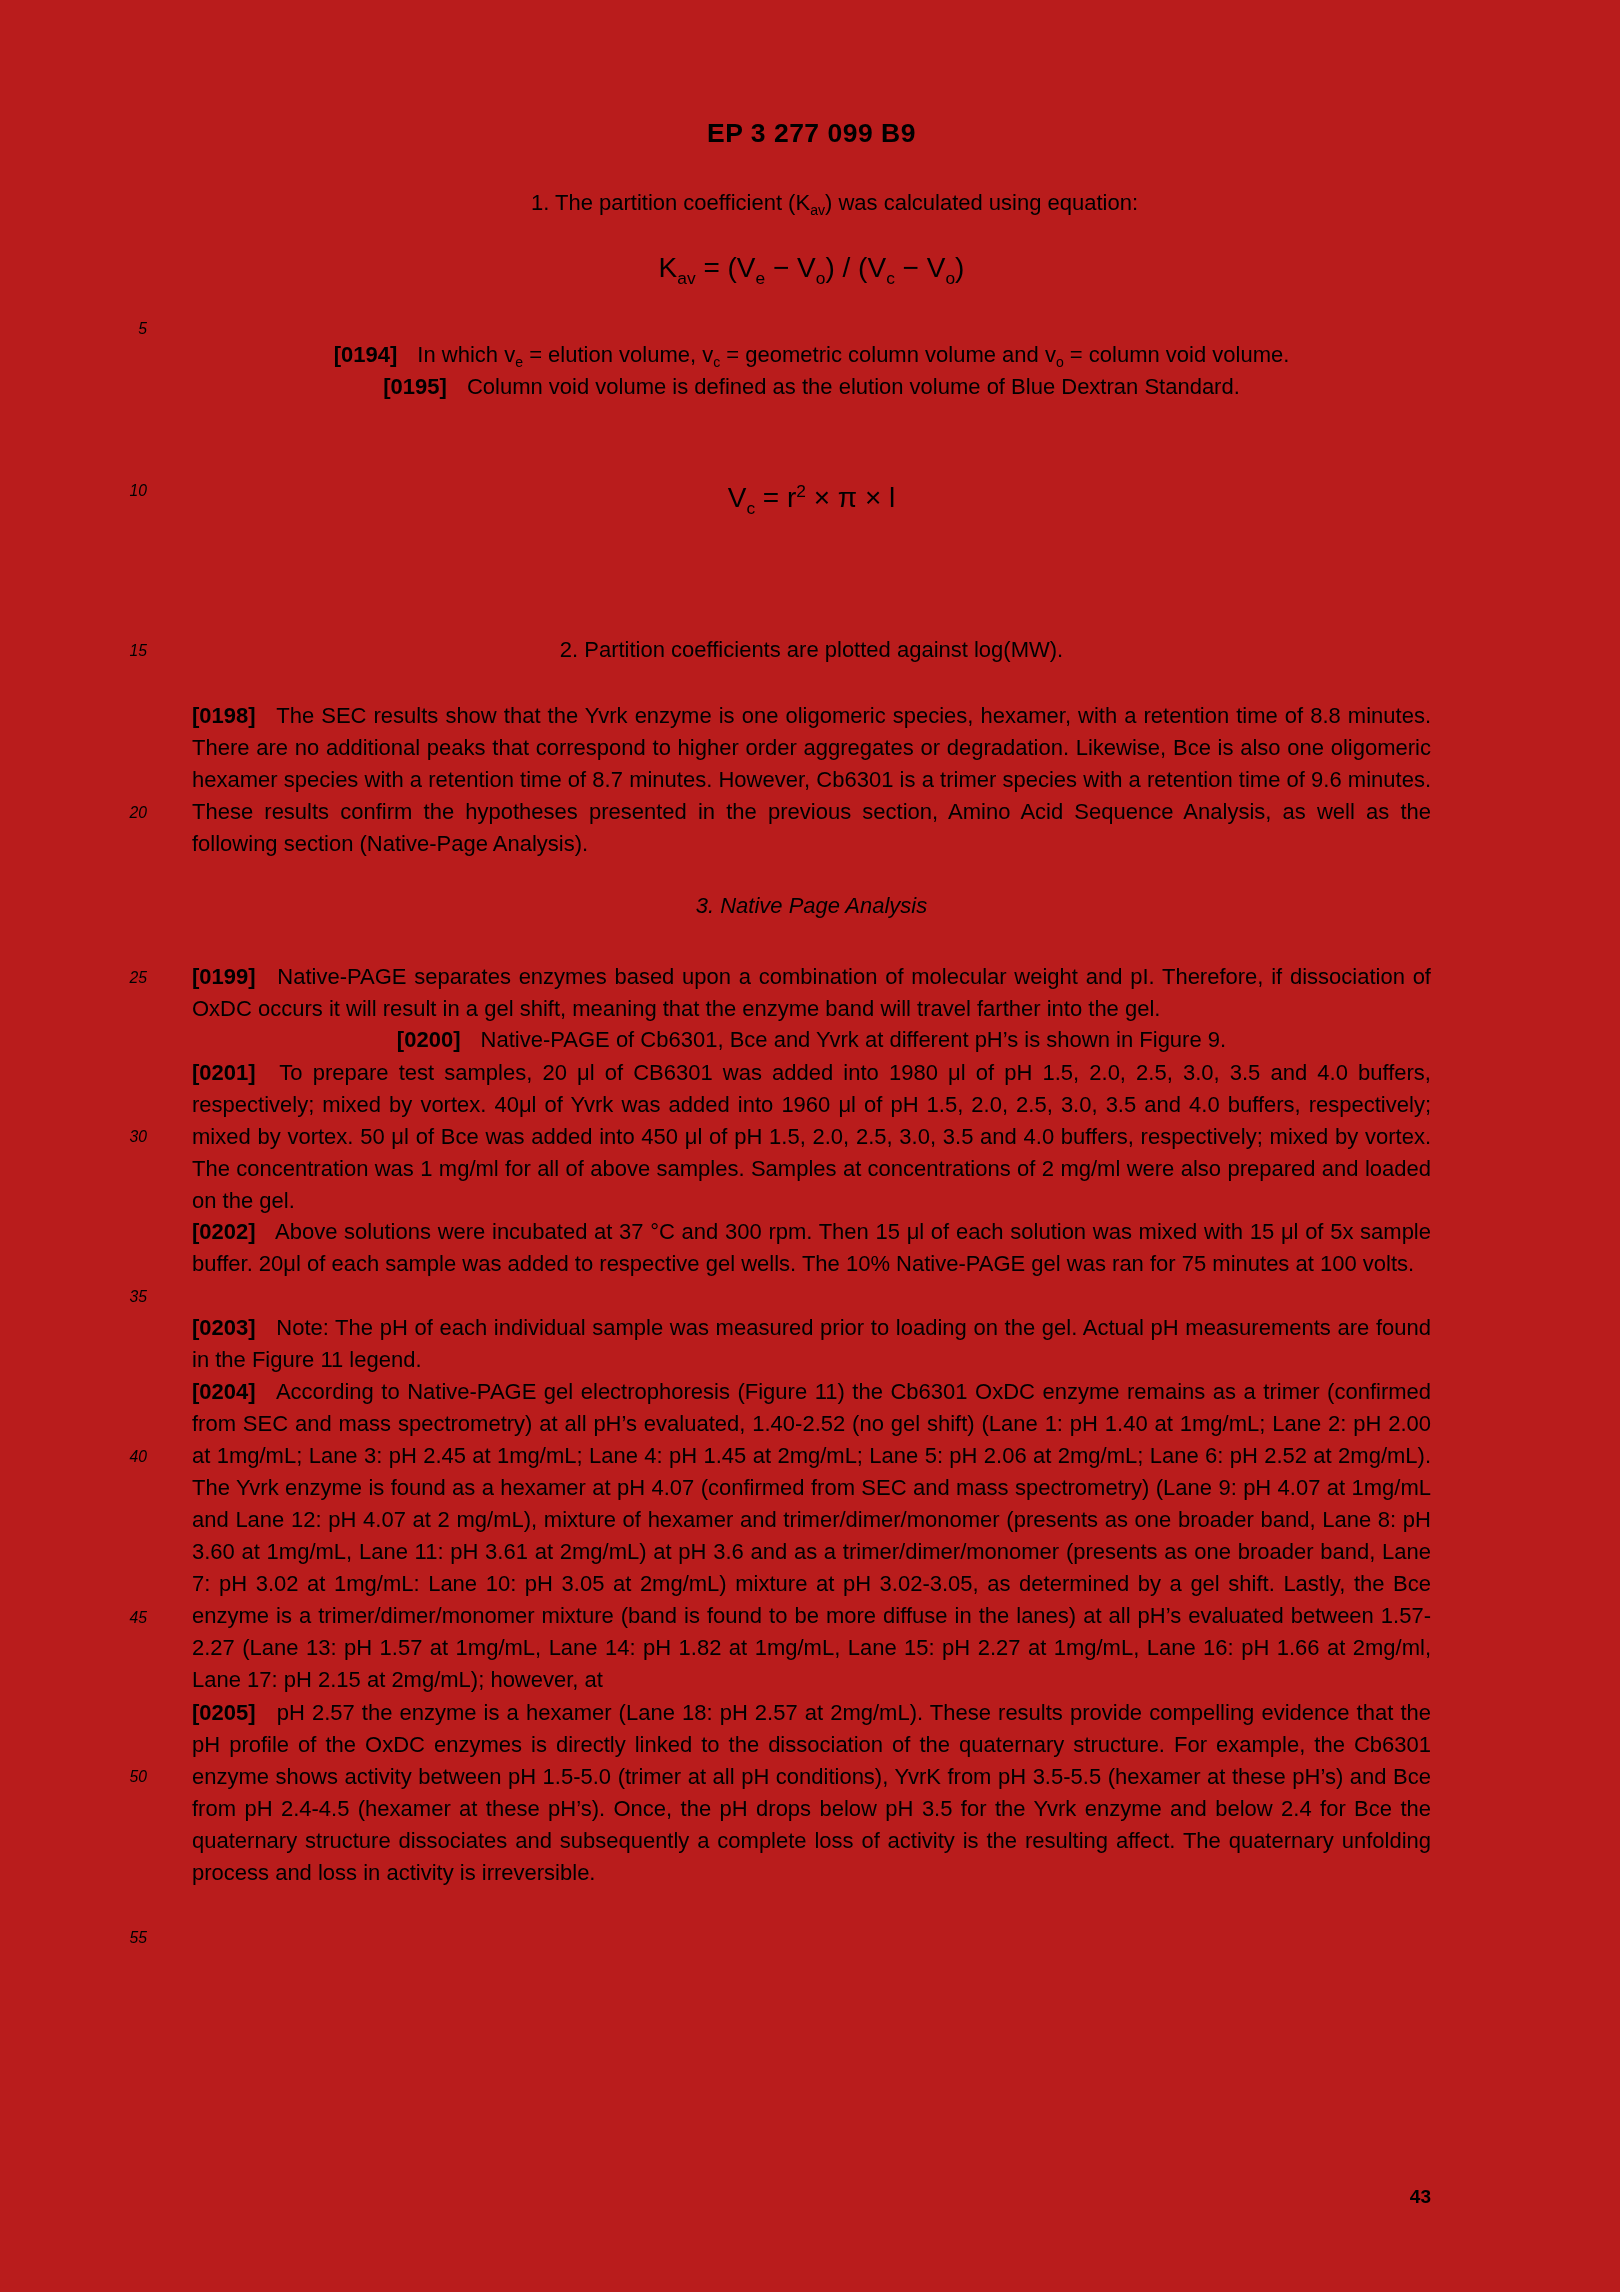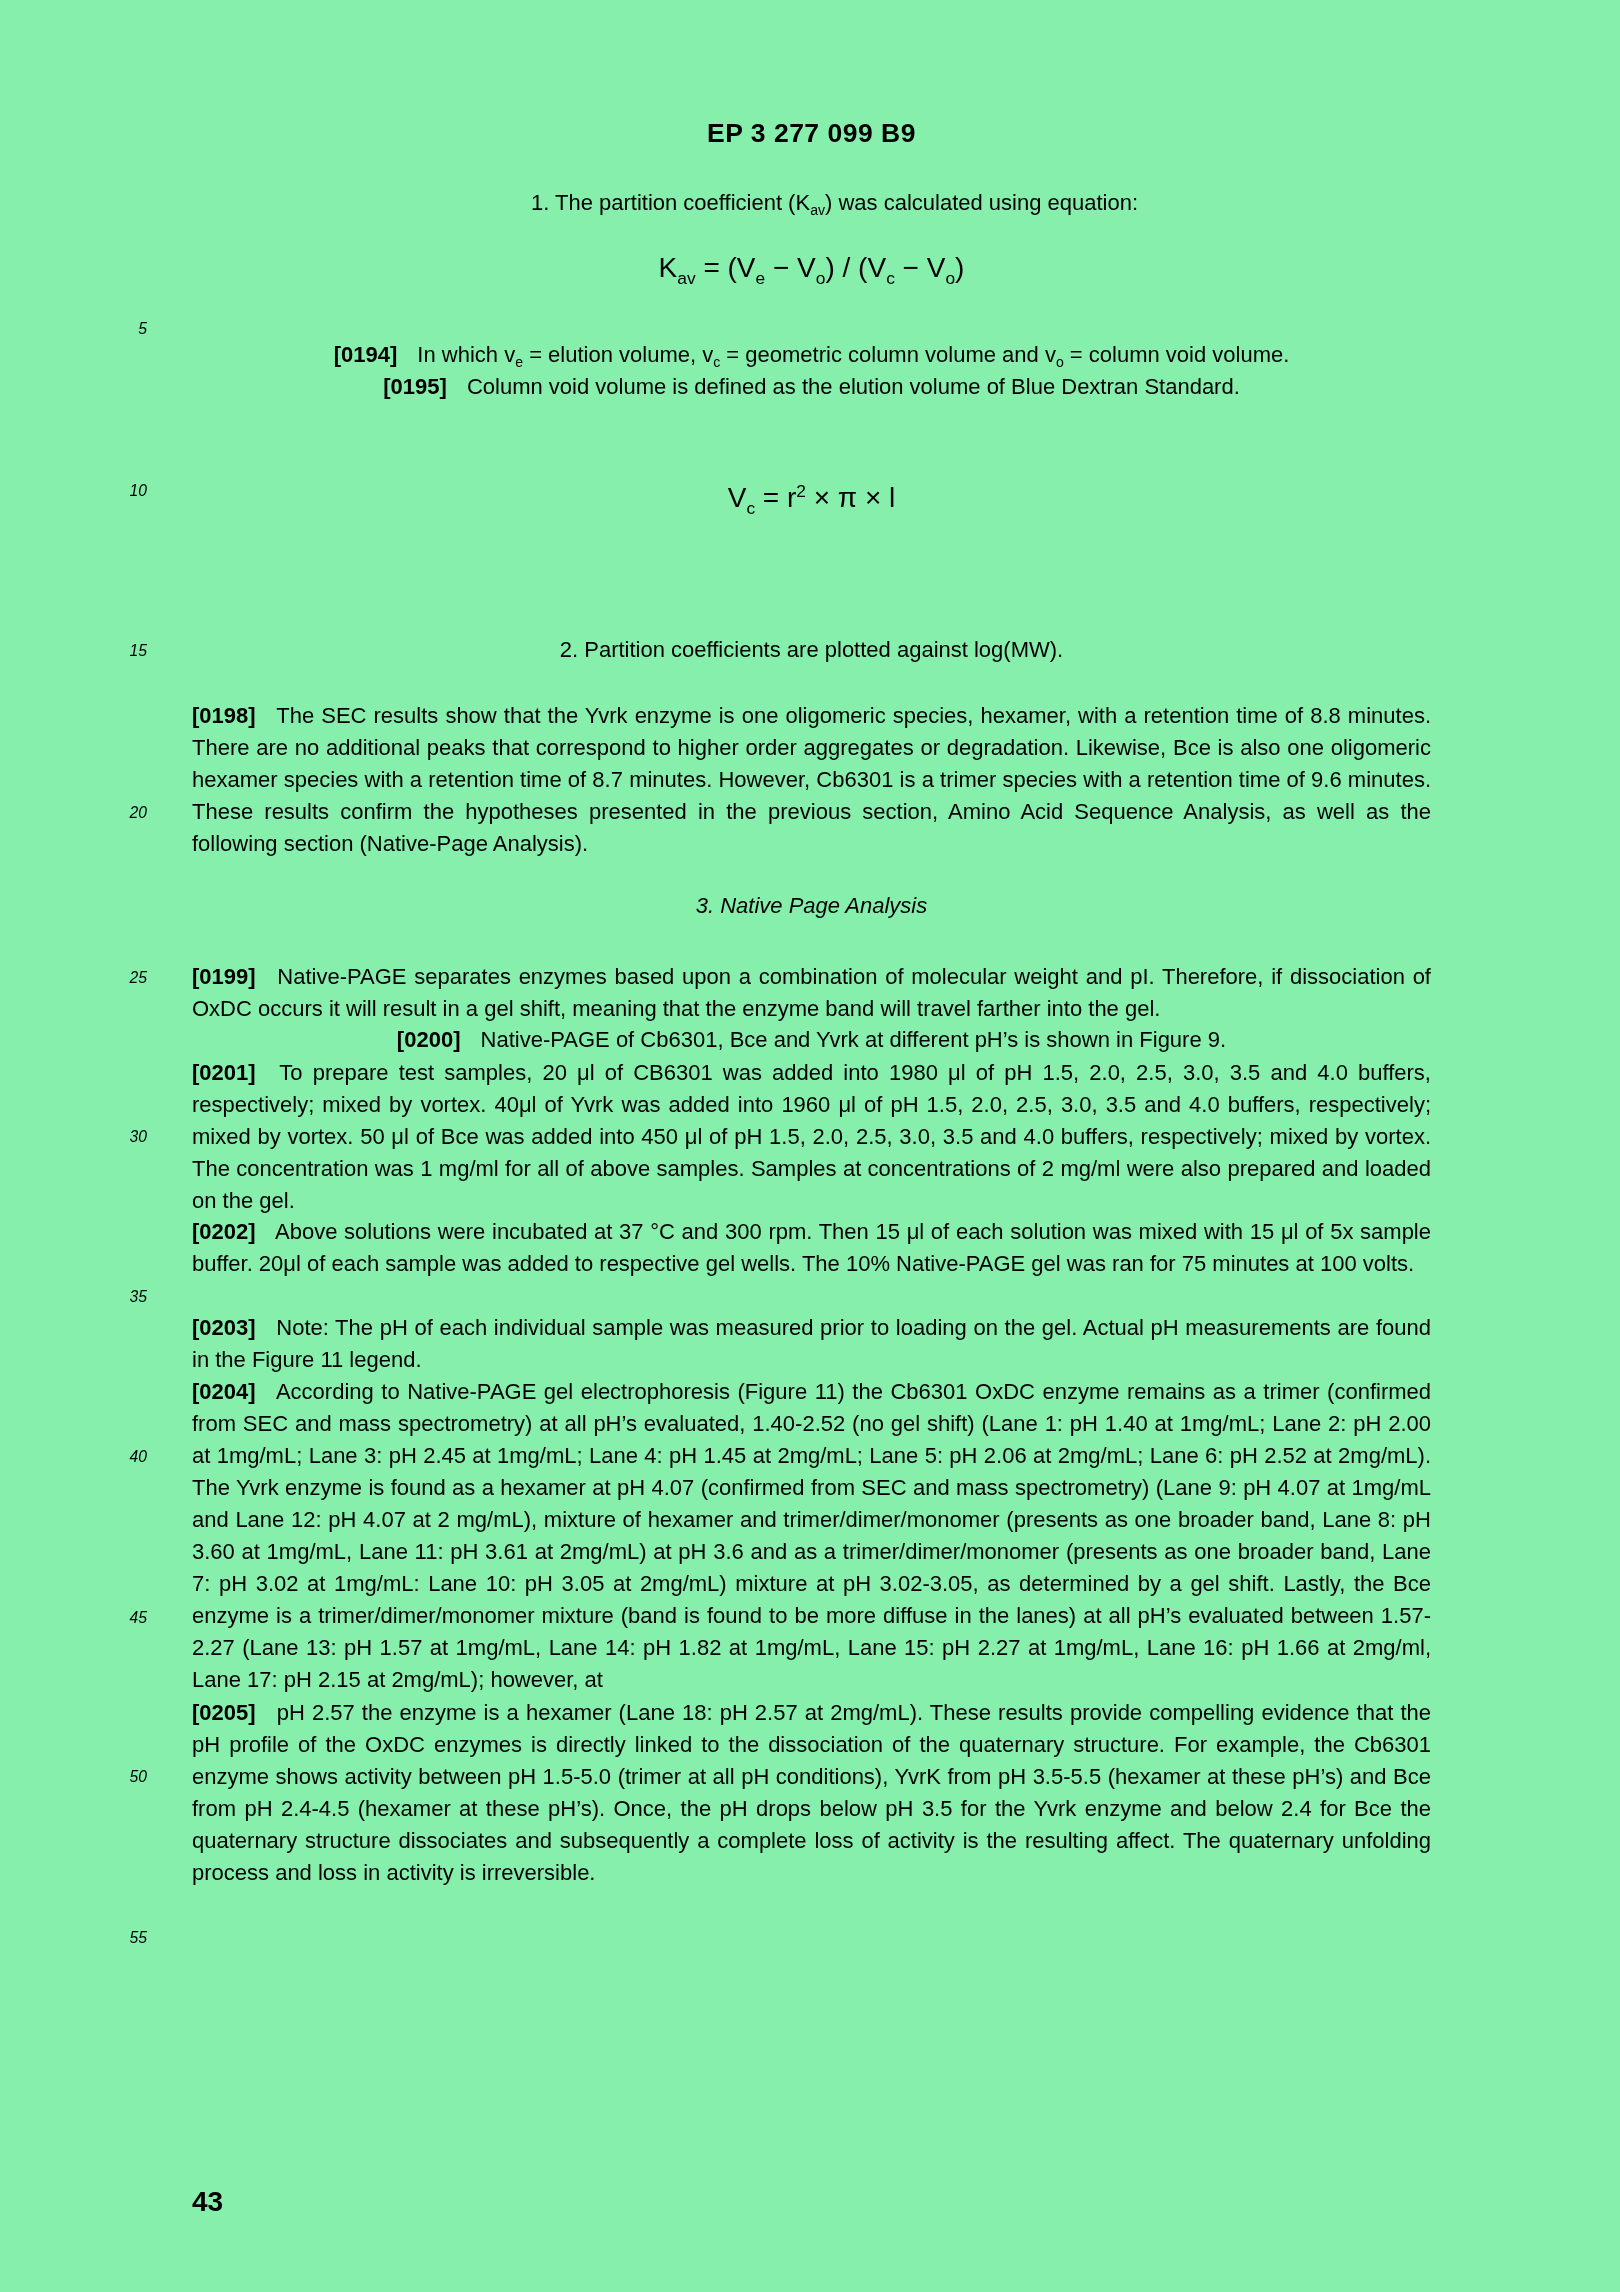--- a/index.html
+++ b/index.html
@@ -3,21 +3,21 @@
 <meta charset="utf-8">
 <style>
   html, body { margin: 0; padding: 0; background: #ffffff; }
   body {
     width: 1620px; height: 2293px;
     font-family: "Liberation Sans", "DejaVu Sans", sans-serif;
     color: #000;
     position: relative;
     overflow: hidden;
   }
-  .page { position: absolute; inset: 0; background: #86efac; }
+  .page { position: absolute; inset: 0; background: #b91c1c; }
 
   .doc-header {
     position: absolute; top: 118px; left: 192px; width: 1239px;
     font-size: 26.5px; font-weight: bold; text-align: center;
     letter-spacing: 0.5px;
   }
 
   .margin-num {
     position: absolute; left: 59px; width: 88px;
     text-align: right; font-style: italic;
@@ -37,21 +37,21 @@
   .equation {
     position: absolute; left: 192px; width: 1239px;
     text-align: center; font-size: 28px; line-height: 35px;
   }
   .equation sub { font-size: 62%; }
   .equation sup { font-size: 62%; }
   .ptxt sub { font-size: 64%; }
 
   .page-number {
     position: absolute; top: 2186px; left: 192px; width: 1239px;
-    text-align: left; font-size: 28px; font-weight: bold;
+    text-align: right; font-size: 19px; font-weight: bold;
   }
 </style>
 </head>
 <body>
 
 <div class="page">
 
   <div class="doc-header">EP 3 277 099 B9</div>
 
   <div class="margin-num" style="top:313px">5</div>

